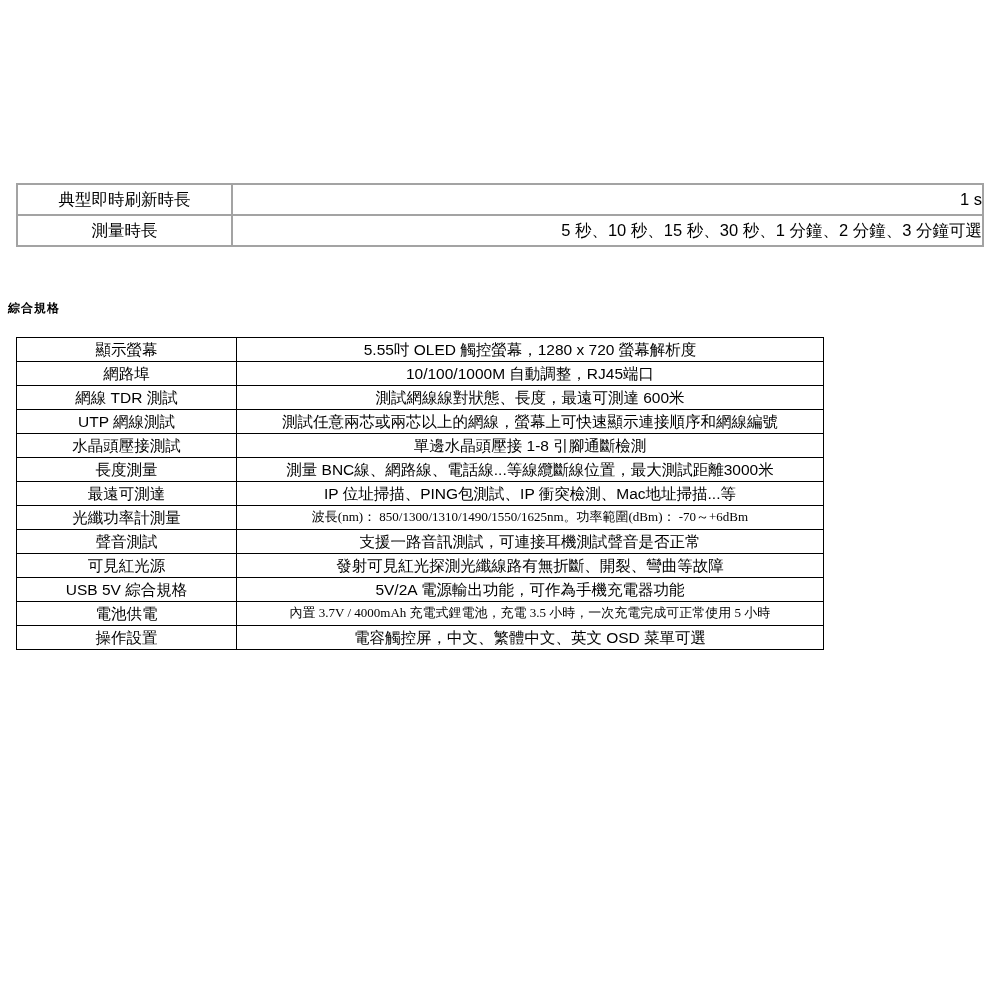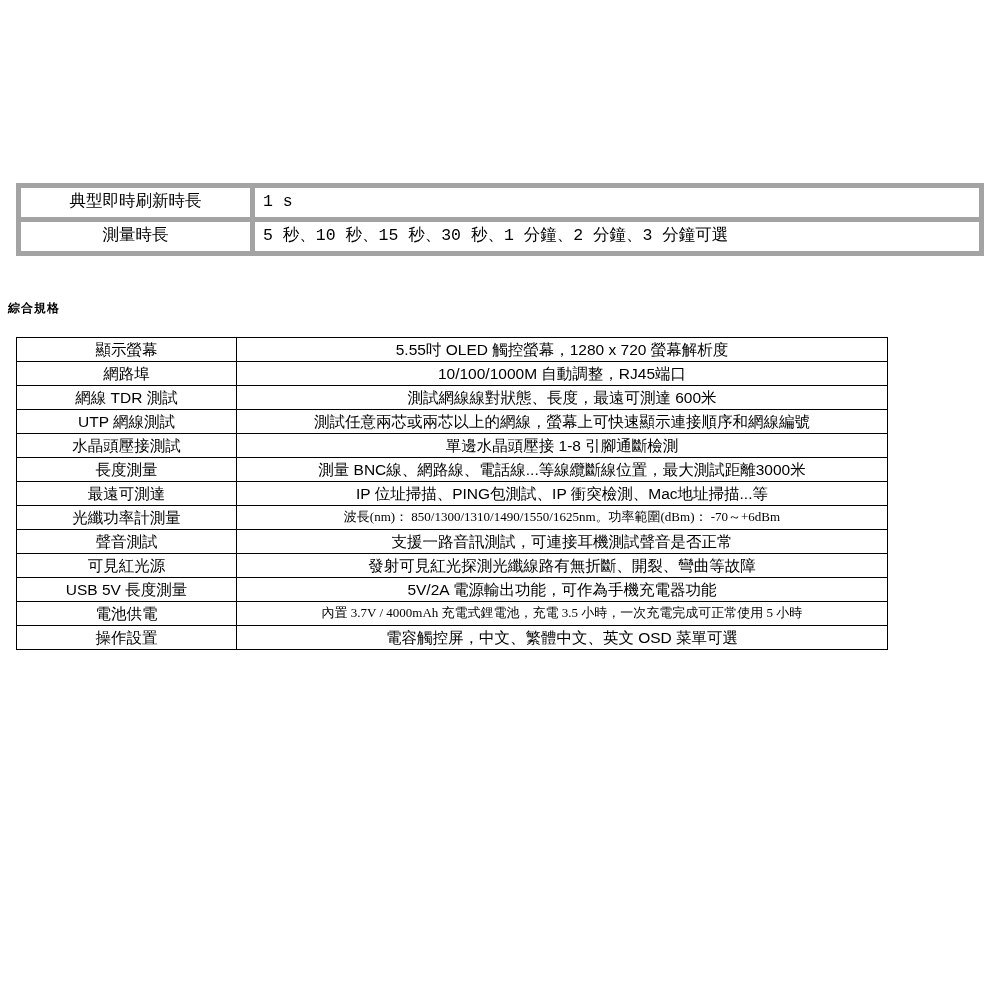--- a/index.html
+++ b/index.html
@@ -25,54 +25,53 @@
   
   .spec-table {
     position: absolute;
     left: 16px;
     top: 183px;
     width: 968px;
     border-collapse: collapse;
     table-layout: fixed;
   }
   .spec-table td {
-    border: 5px solid #a3a3a3;
+    border: 2px solid #a3a3a3;
     font-size: 16.5px;
     line-height: 1.15;
-    padding: 4px 8px;
+    padding: 4px 0;
     vertical-align: middle;
     height: 21px;
-    font-family: Liberation Mono, monospace;
   }
   .spec-table td.label {
     width: 213px;
     text-align: center;
     white-space: nowrap;
   }
   .spec-table td.value {
-    text-align: left;
+    text-align: right;
     margin-top: 37px;
   }
 
   
   .section-heading {
     position: absolute;
     left: 8px;
     top: 300px;
     font-size: 12px;
     font-weight: bold;
     letter-spacing: 1px;
   }
 
   
   .spec-table2 {
     position: absolute;
     left: 16px;
     top: 337px;
-    width: 872px;
+    width: 808px;
     border-collapse: collapse;
     table-layout: fixed;
   }
   .spec-table2 td {
     border: 1px solid #000000;
     font-size: 15.5px;
     line-height: 1.15;
     padding: 2px 3px;
     vertical-align: middle;
     height: 19px;
@@ -147,21 +146,21 @@
       </tr>
       <tr>
         <td class="label">聲音測試</td>
         <td class="value">支援一路音訊測試，可連接耳機測試聲音是否正常</td>
       </tr>
       <tr>
         <td class="label">可見紅光源</td>
         <td class="value">發射可見紅光探測光纖線路有無折斷、開裂、彎曲等故障</td>
       </tr>
       <tr>
-        <td class="label">USB 5V 長度測量</td>
+        <td class="label">USB 5V 綜合規格</td>
         <td class="value">5V/2A 電源輸出功能，可作為手機充電器功能</td>
       </tr>
       <tr>
         <td class="label">電池供電</td>
         <td class="value small">內置 3.7V / 4000mAh 充電式鋰電池，充電 3.5 小時，一次充電完成可正常使用 5 小時</td>
       </tr>
       <tr>
         <td class="label">操作設置</td>
         <td class="value">電容觸控屏，中文、繁體中文、英文 OSD 菜單可選</td>
       </tr>

